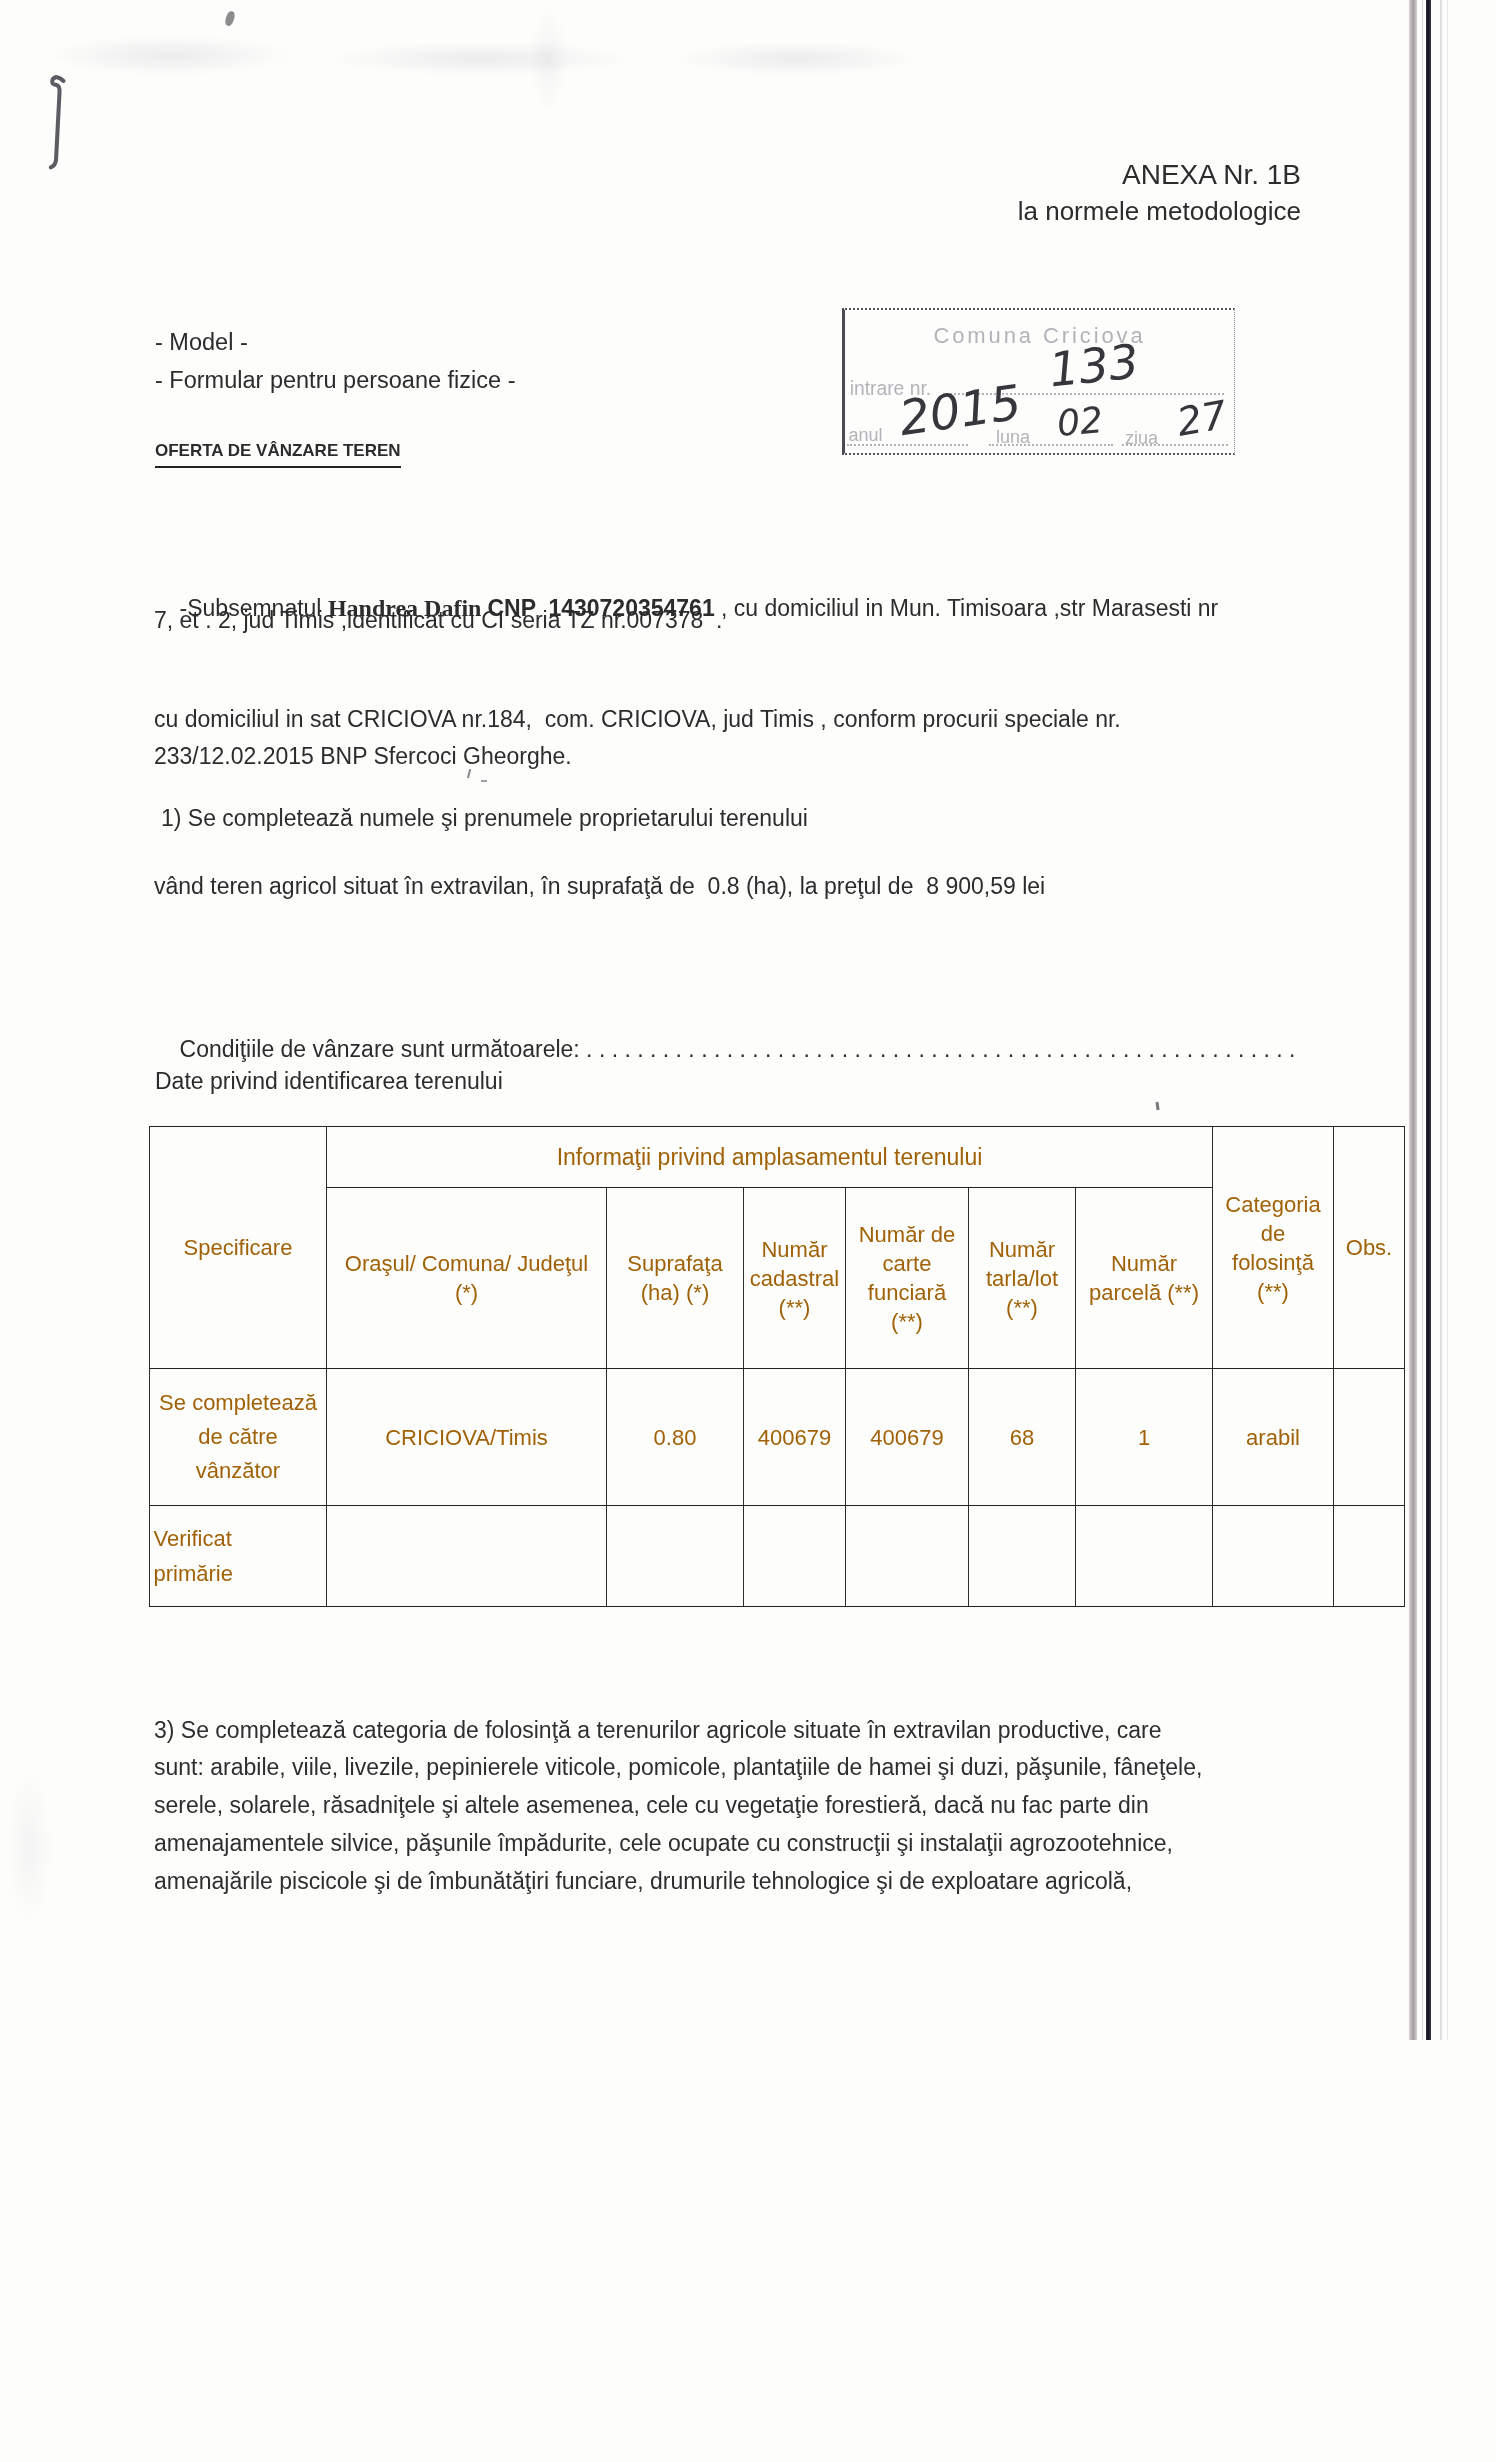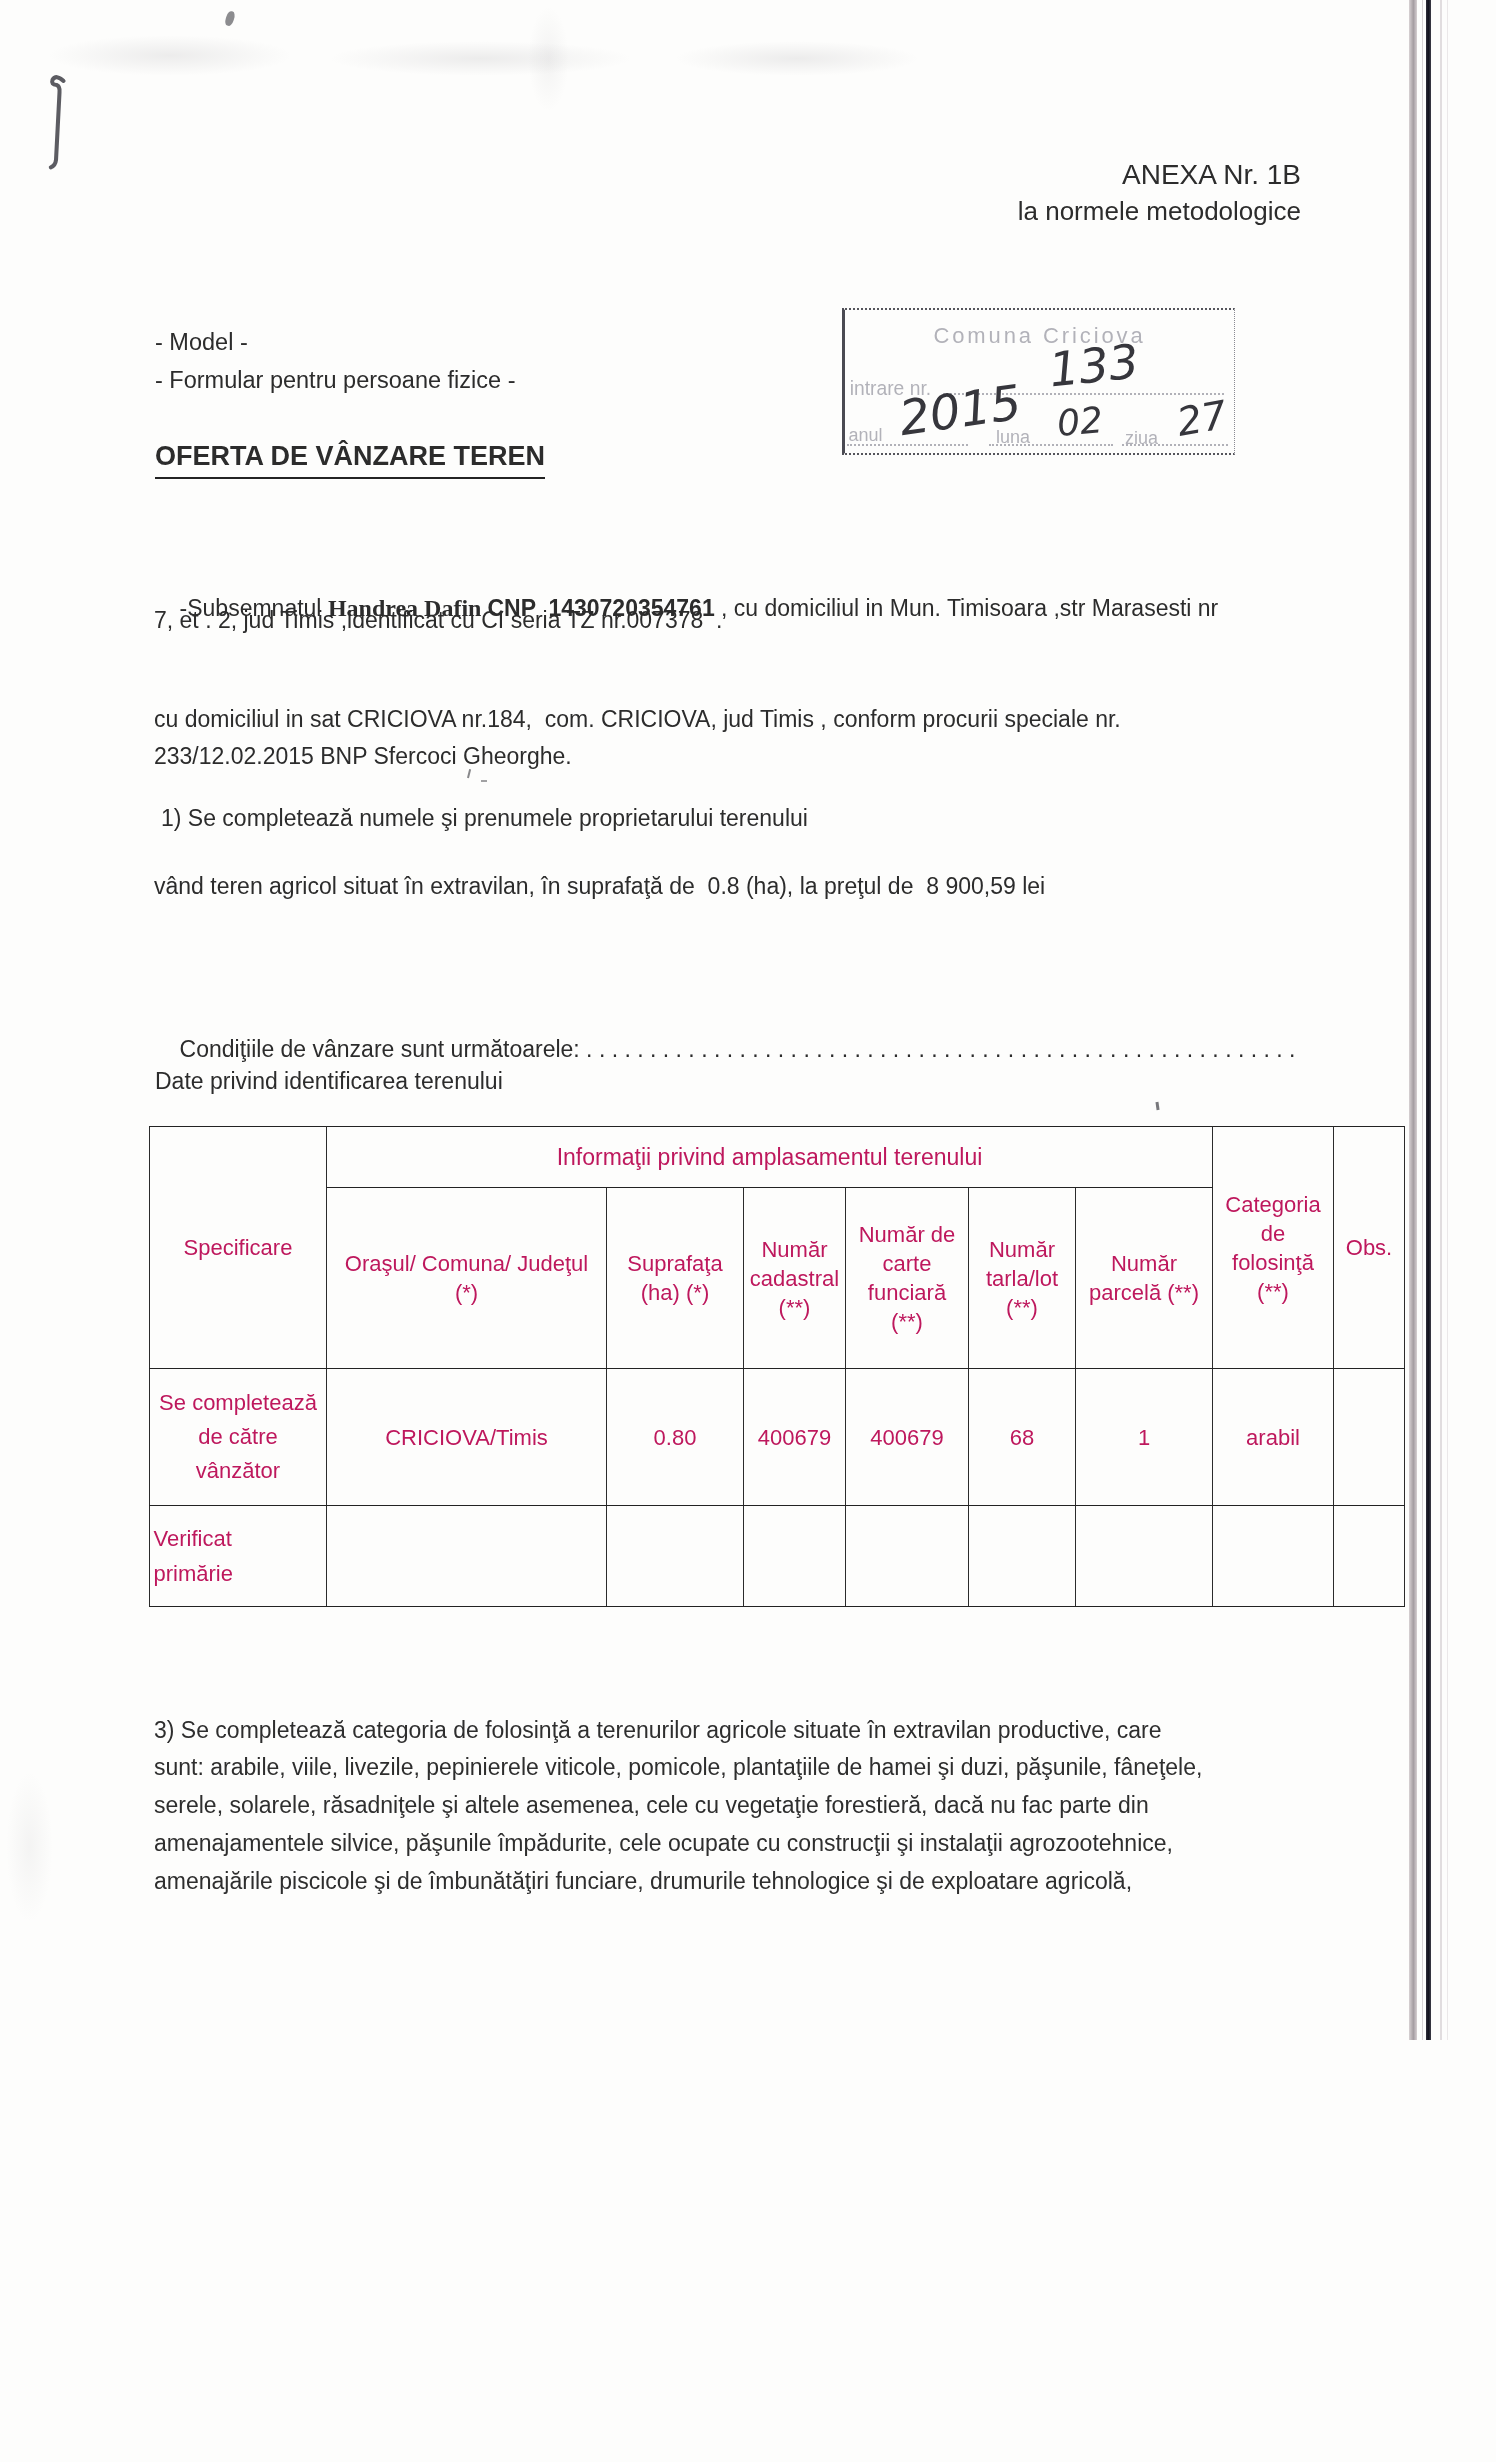--- a/index.html
+++ b/index.html
@@ -12,21 +12,21 @@
   .b { font-weight:bold; }
   .serifb { font-family:"Liberation Serif", serif; font-weight:bold; font-size:24px; }
   .center { }
 
   
   .anexa { position:absolute; left:762px; top:154px; width:539px; text-align:right; }
   .anexa .l1 { font-size:28px; line-height:41px; white-space:pre; }
   .anexa .l2 { font-size:26px; line-height:33px; white-space:pre; }
 
   .offer-title {
-    position:absolute; left:155px; top:441px; font-size:27px; font-weight:bold;
+    position:absolute; left:155px; top:441px; font-size:17px; font-weight:bold;
     letter-spacing:0px; border-bottom:2.3px solid #232323; padding-bottom:4.7px; white-space:pre;
   }
 
   
   .stamp {
     position:absolute; left:842px; top:308px; width:389px; height:143px;
     border-top:2.3px dotted #55555c; border-bottom:2.3px dotted #55555c;
     border-left:3.5px solid #4a4a52; border-right:1.8px dotted #8a8a92;
   }
   .stamp .faded {
@@ -38,21 +38,21 @@
     color:#36363c; white-space:pre;
   }
   .dotline { position:absolute; height:0; border-bottom:2.3px dotted rgba(115,115,128,.55); }
 
   
   .tbl { position:absolute; left:149px; top:1126px; border-collapse:collapse; table-layout:fixed; background:transparent; }
   .tbl td {
     border-left:1.2px solid #2b2b2b; border-right:1.2px solid #2b2b2b;
     border-top:1.8px solid #232323; border-bottom:1.8px solid #232323;
     font-size:22px; line-height:29px; text-align:center; vertical-align:middle;
-    white-space:pre-line; padding:0 1px; color:#be185d; overflow:hidden;
+    white-space:pre-line; padding:0 1px; color:#a16207; overflow:hidden;
   }
   .tbl { border:1.8px solid #1f1f1f; }
   .tbl td.thinb { border-bottom-width:1.2px; }
   .tbl td.leftcell { text-align:left; padding-left:3.5px; line-height:35px; }
   .tbl td.fillcell { line-height:34px; }
   .tbl tr.r1 { height:61px; }
   .tbl tr.r2 { height:181px; }
   .tbl tr.r3 { height:137px; }
   .tbl tr.r4 { height:101px; }
 

